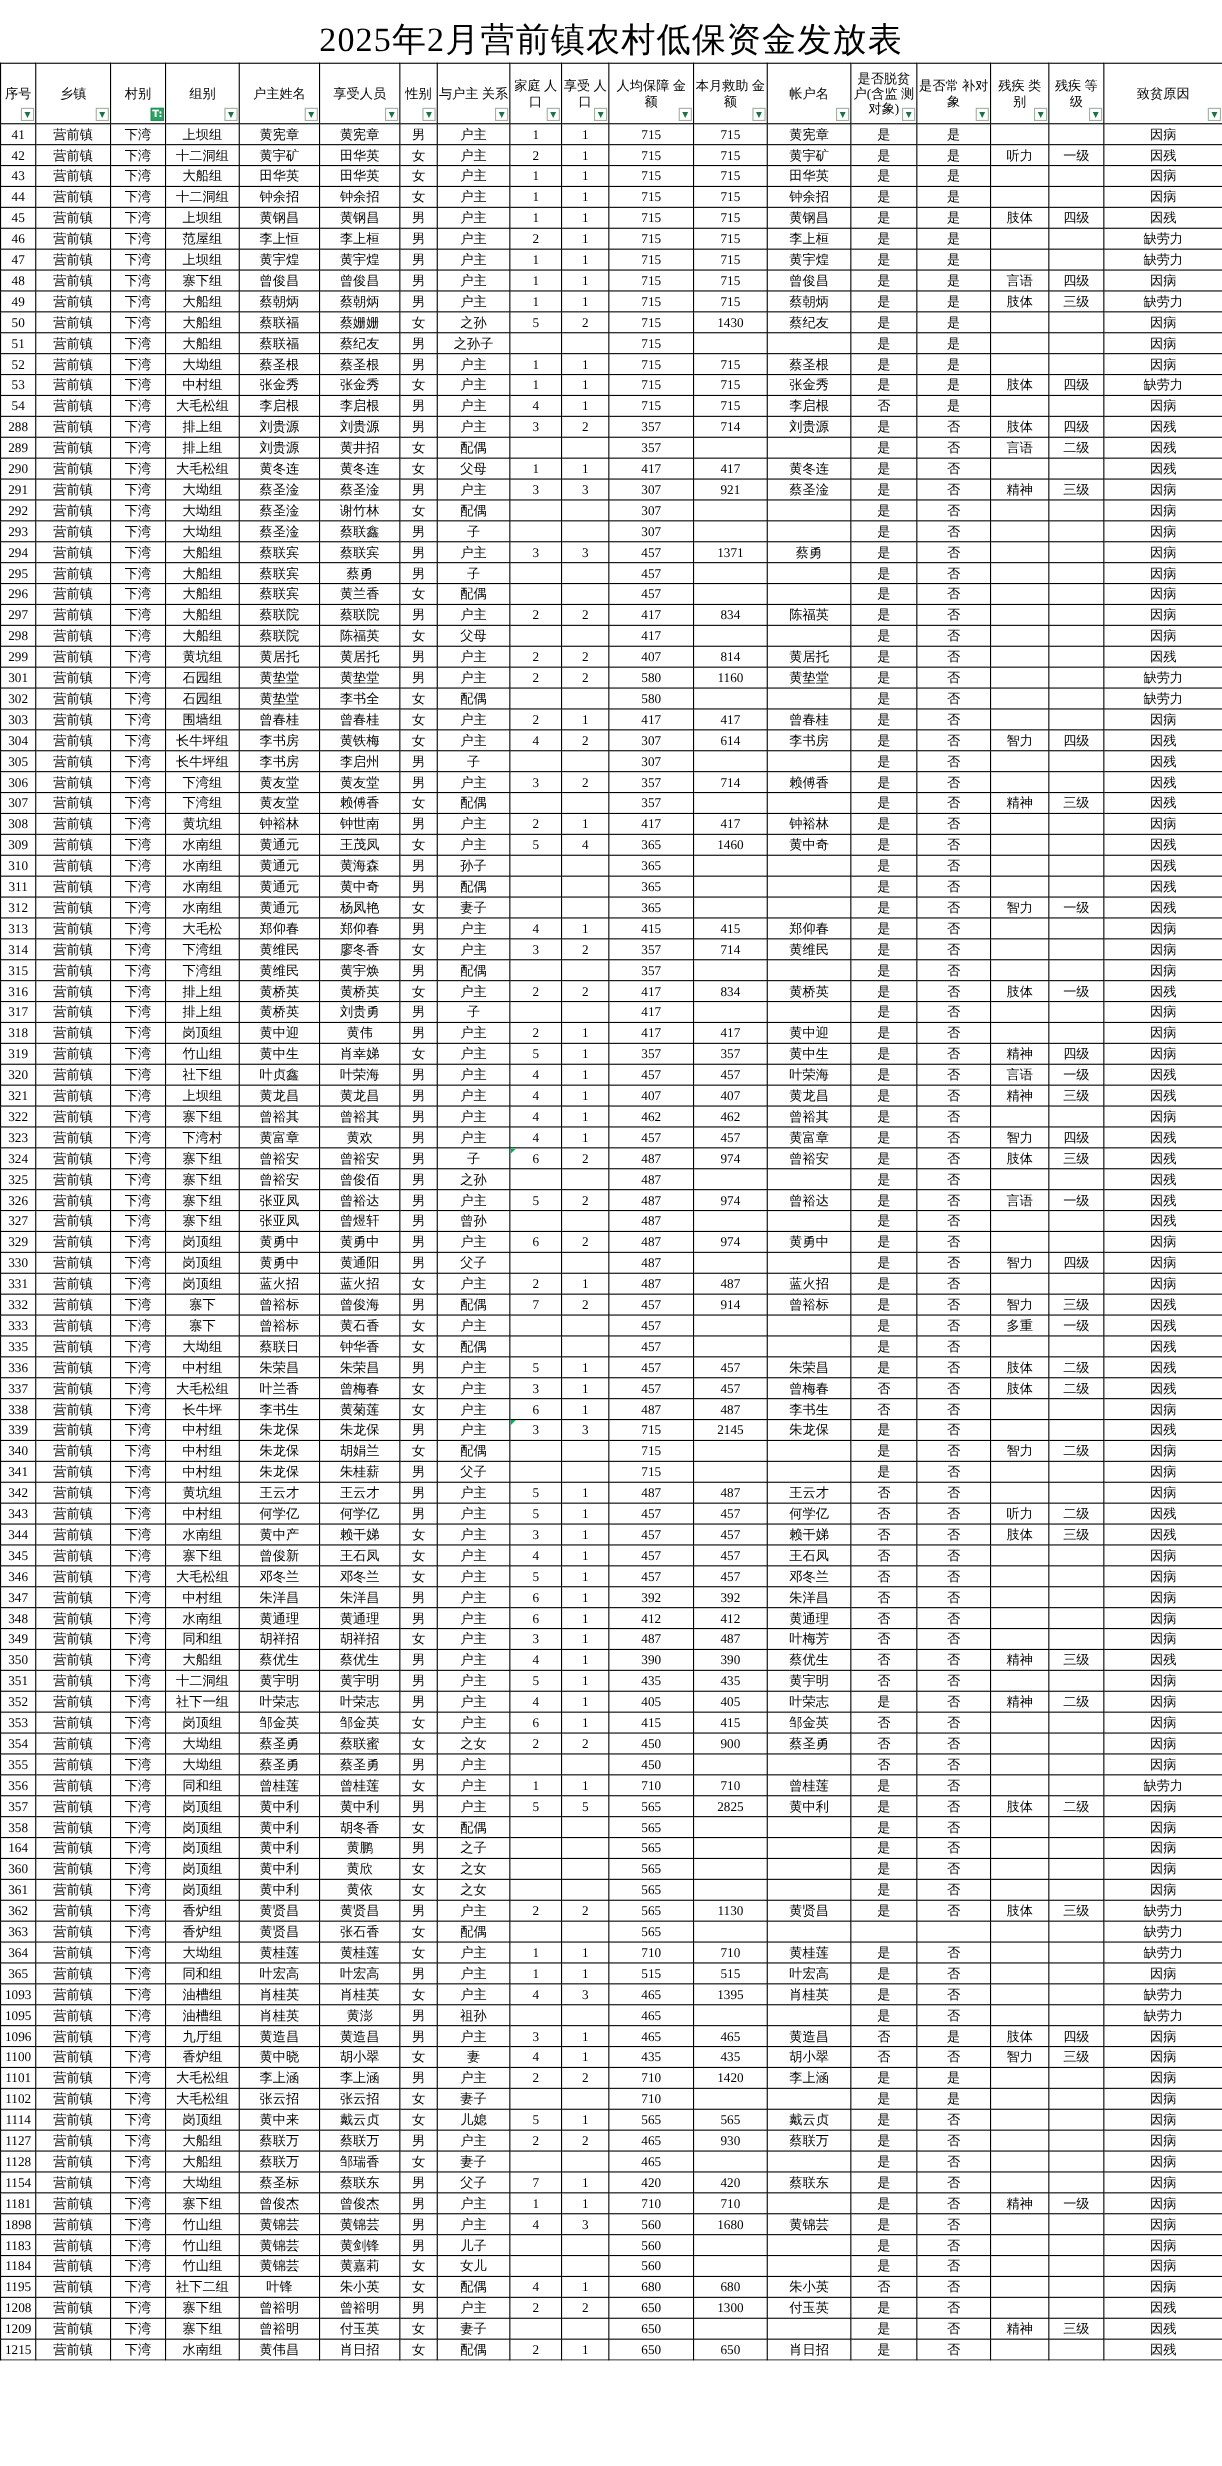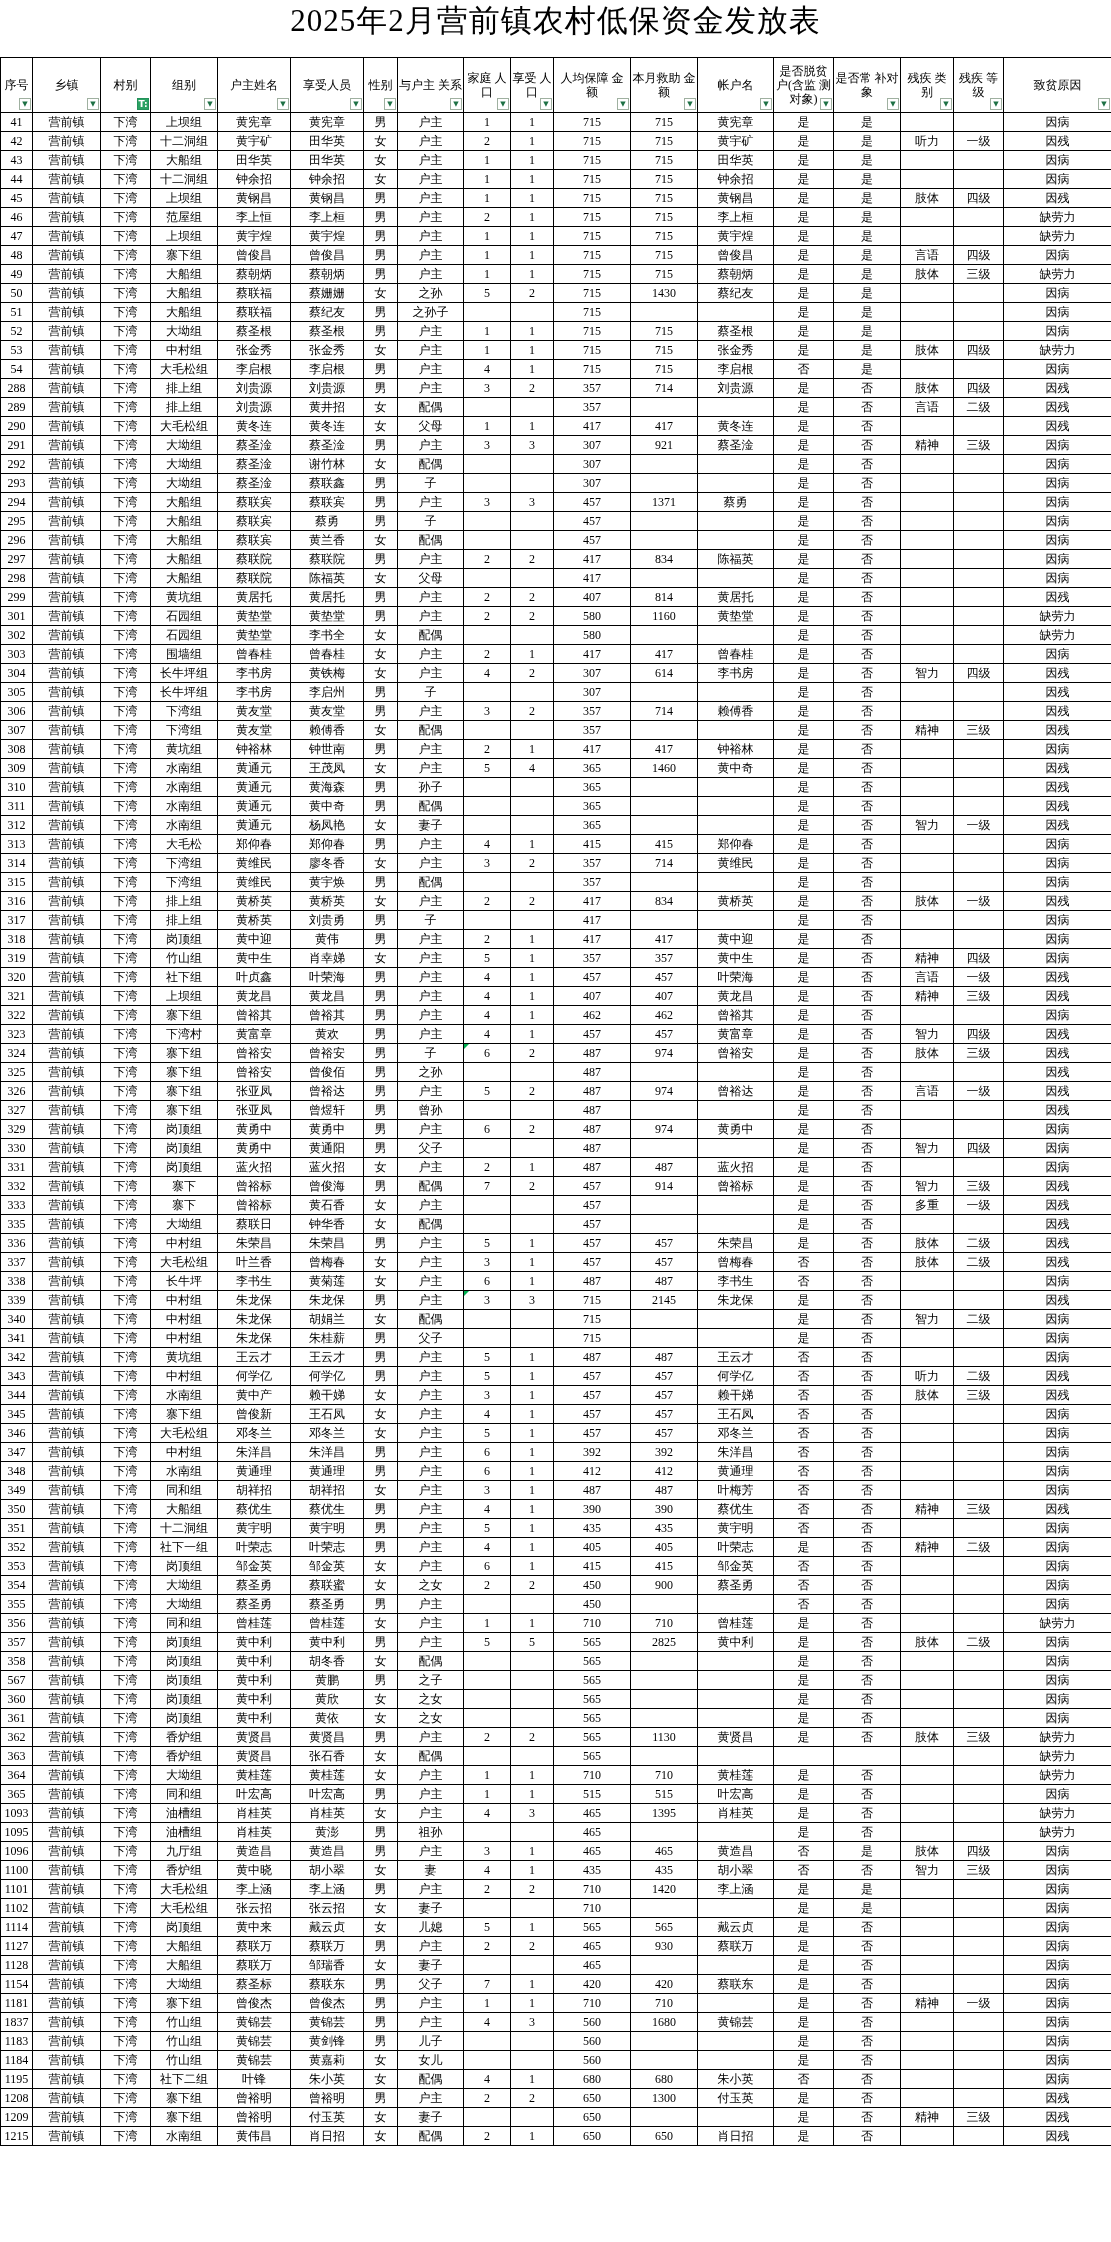--- a/index.html
+++ b/index.html
@@ -1,18 +1,18 @@
 <!DOCTYPE html>
 <html><head>
 <meta charset="utf-8">
 <style>
   html,body{margin:0;padding:0;background:#fff;}
   body{width:1111px;font-family:"Liberation Serif","DejaVu Serif",serif;color:#000;}
   .sheet{width:1111px;}
-  .title-bar{height:57px;display:flex;align-items:flex-start;justify-content:center;}
+  .title-bar{height:57px;display:flex;align-items:flex-end;justify-content:center;}
   .title-bar .t{font-size:31px;letter-spacing:1px;white-space:nowrap;}
   table{border-collapse:collapse;table-layout:fixed;width:1111px;}
   th,td{border:1px solid #000;box-sizing:border-box;}
   thead tr{height:55px;}
   th{font-weight:normal;font-size:12px;line-height:14px;position:relative;padding:2px 1px;text-align:center;vertical-align:middle;overflow:hidden;}
   tbody tr{height:19px;}
   td{font-size:12px;line-height:17px;text-align:center;white-space:nowrap;overflow:hidden;padding:0 1px;position:relative;}
   .fbtn{position:absolute;right:1px;bottom:2px;width:12px;height:12px;background:#fff;border:1px solid #9fb0a0;color:#1E7145;font-size:7px;line-height:10px;text-align:center;box-sizing:border-box;font-family:"DejaVu Sans",sans-serif;cursor:pointer;}
   .fbtn.active{background:#2AA263;border-color:#23915a;color:#fff;font-weight:bold;font-size:9px;line-height:11px;}
   td.marked::before{content:"";position:absolute;left:0;top:0;border-top:5px solid #00B050;border-right:5px solid transparent;width:0;height:0;}
@@ -1702,21 +1702,21 @@
           <td>565</td>
           <td></td>
           <td></td>
           <td>是</td>
           <td>否</td>
           <td></td>
           <td></td>
           <td>因病</td>
         </tr>
         <tr>
-          <td>567</td>
+          <td>164</td>
           <td>营前镇</td>
           <td>下湾</td>
           <td>岗顶组</td>
           <td>黄中利</td>
           <td>黄鹏</td>
           <td>男</td>
           <td>之子</td>
           <td></td>
           <td></td>
           <td>565</td>
@@ -2062,21 +2062,21 @@
           <td>710</td>
           <td>710</td>
           <td></td>
           <td>是</td>
           <td>否</td>
           <td>精神</td>
           <td>一级</td>
           <td>因病</td>
         </tr>
         <tr>
-          <td>1837</td>
+          <td>1898</td>
           <td>营前镇</td>
           <td>下湾</td>
           <td>竹山组</td>
           <td>黄锦芸</td>
           <td>黄锦芸</td>
           <td>男</td>
           <td>户主</td>
           <td>4</td>
           <td>3</td>
           <td>560</td>

